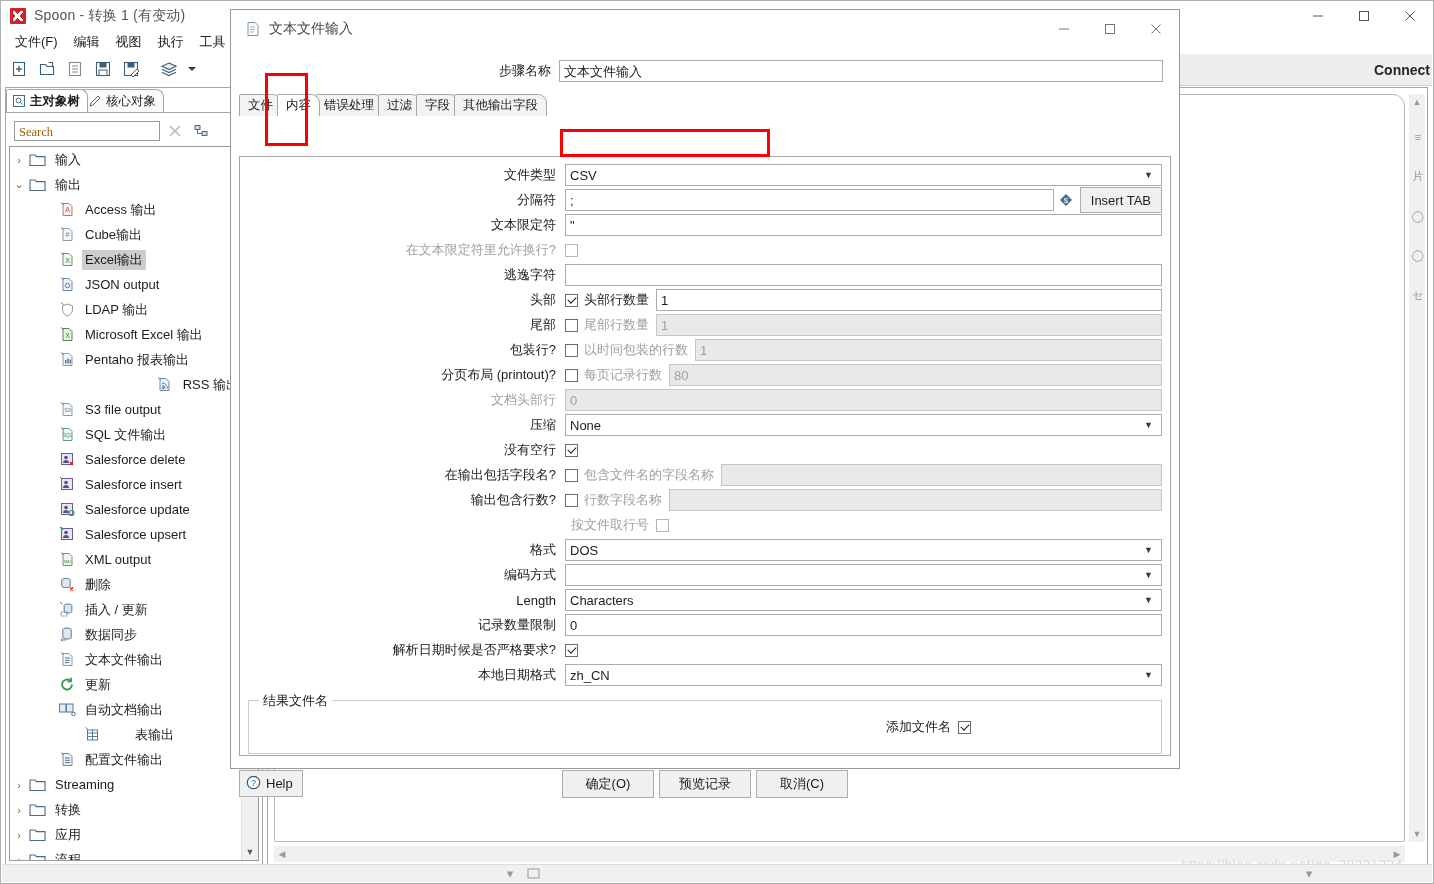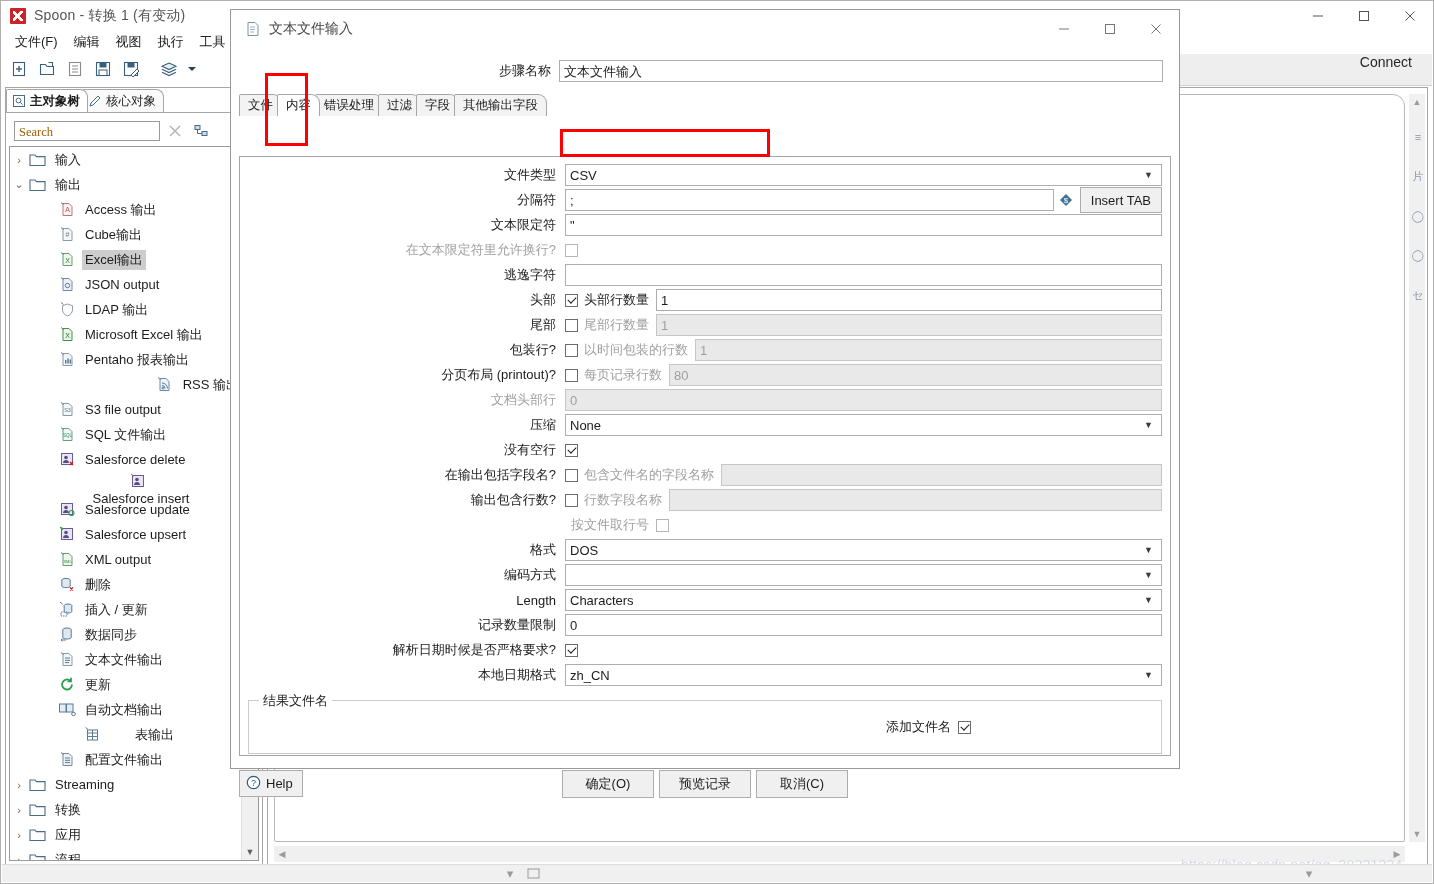--- a/index.html
+++ b/index.html
@@ -65,23 +65,24 @@
     width: 26px; height: 26px; display: flex; align-items: center; justify-content: center;
   }
   .tb-btn.firstone { margin-left: 5px; }
   .tb-sep { width: 8px; }
   .tb-caret { width: 16px; height: 26px; display:flex; align-items:center; justify-content:center; }
 
   
   .conn-strip {
     position: absolute; left: 1016px; top: 53px; right: 1px; height: 32px;
     background: #eeeeee; border-bottom: 1px solid #d0d0d0;
-    display: flex; align-items: flex-start; justify-content: flex-end;
-    padding-right: 20px;
+    display: flex; align-items: center; justify-content: flex-end;
+    padding-right: 2px;
     box-sizing: border-box;
+    font-weight: bold;
   }
   .conn-text { font-size: 14px; color: #262626; }
 
   
   .left-panel {
     position: absolute; left: 4px; top: 86px; width: 258px; bottom: 18px;
     border: 1px solid #a6a6a6; background: #fff; box-sizing: border-box;
   }
   .panel-tabs {
     height: 24px; display: flex; align-items: flex-end; position: relative;
@@ -589,21 +590,21 @@
               <span class="ticon">
                 <svg width="17" height="17" viewBox="0 0 17 17">
                   <rect x="2.5" y="2.5" width="11" height="11" fill="#e9e5f2" stroke="#6a5a96"></rect>
                   <circle cx="7" cy="6.5" r="1.8" fill="#5a4a86"></circle>
                   <path d="M4 12c0-2 1.5-3 3-3s3 1 3 3z" fill="#5a4a86"></path>
                   <path d="M11 11l3 3M14 11l-3 3" stroke="#d02020" stroke-width="1.3"></path>
                 </svg>
               </span>
               <span class="tlabel">Salesforce delete</span>
             </div>
-            <div class="tnode" style="padding-left: 30px; flex-direction: column;">
+            <div class="tnode" style="padding-left: 30px;">
               <span class="twist"></span>
               <span class="ticon">
                 <svg width="17" height="17" viewBox="0 0 17 17">
                   <rect x="2.5" y="2.5" width="11" height="11" fill="#e9e5f2" stroke="#6a5a96"></rect>
                   <circle cx="7" cy="6.5" r="1.8" fill="#5a4a86"></circle>
                   <path d="M4 12c0-2 1.5-3 3-3s3 1 3 3z" fill="#5a4a86"></path>
                   <path d="M1 1l2.5 2" stroke="#5a7a96" fill="none"></path>
                 </svg>
               </span>
               <span class="tlabel">Salesforce insert</span>

